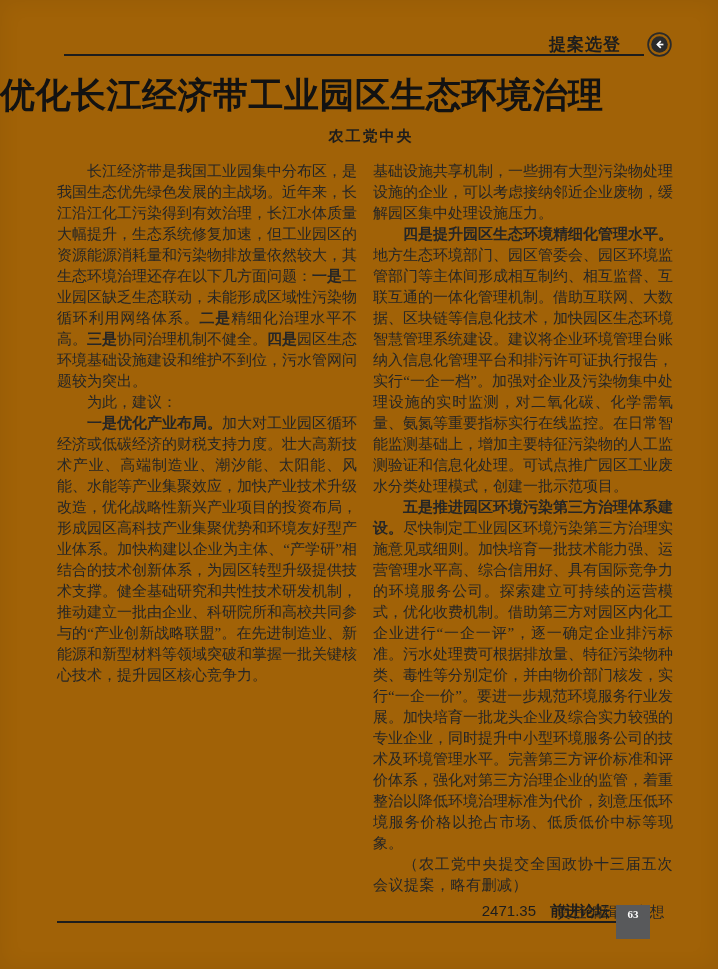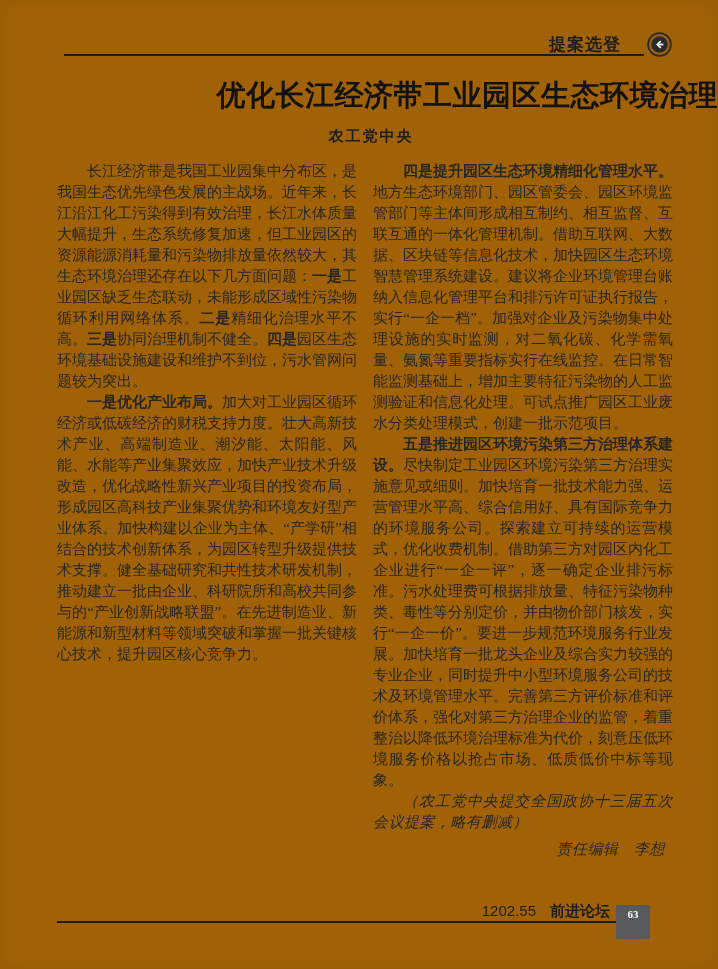--- a/index.html
+++ b/index.html
@@ -26,23 +26,23 @@
     letter-spacing:1px;
   }
   .header-icon {
     position:absolute; top:32px; right:46px;
     width:25px; height:25px;
   }
 
   
   .title {
     position:absolute; top:74px; left:0; width:100%;
-    text-align:right;
+    text-align:left;
     font-family:"Liberation Sans", sans-serif;
-    font-size:29px; font-weight:700; color:#121212;
+    font-size:35px; font-weight:700; color:#121212;
     letter-spacing:0.5px; line-height:42px;
   }
   .author {
     position:absolute; top:127px; left:12px; width:100%;
     text-align:center;
     font-family:"Liberation Sans", sans-serif;
     font-size:15px; font-weight:700; color:#1d1d1d;
     letter-spacing:2px;
   }
 
@@ -57,21 +57,20 @@
     text-align:justify;
     text-justify:inter-ideograph;
   }
   .col p { margin:0; }
   .para.indent { text-indent:2em; }
   .para .run-b {
     font-weight:700;
     font-family:Liberation Serif, serif;
   }
   .para.note {
-    font-style:italic;
     letter-spacing:0.5px;
   }
   .para.right { text-align:right; padding-right:8px; }
   .para.editor { margin-top:6px; }
 
   
   .footer-line {
     position:absolute; top:921px; left:57px; width:593px;
     height:1.5px; background:#1d1d1d;
   }
@@ -106,29 +105,31 @@
       <line x1="10.6" y1="12.5" x2="16.4" y2="12.5" stroke="#ffffff" stroke-width="1.7"></line>
     </svg>
   </div>
 
   <div class="title">优化长江经济带工业园区生态环境治理</div>
   <div class="author">农工党中央</div>
 
   <div class="body-cols">
     <div class="col">
         <p class="para indent"><span class="run">长江经济带是我国工业园集中分布区，是我国生态优先绿色发展的主战场。近年来，长江沿江化工污染得到有效治理，长江水体质量大幅提升，生态系统修复加速，但工业园区的资源能源消耗量和污染物排放量依然较大，其生态环境治理还存在以下几方面问题：</span><span class="run-b">一是</span><span class="run">工业园区缺乏生态联动，未能形成区域性污染物循环利用网络体系。</span><span class="run-b">二是</span><span class="run">精细化治理水平不高。</span><span class="run-b">三是</span><span class="run">协同治理机制不健全。</span><span class="run-b">四是</span><span class="run">园区生态环境基础设施建设和维护不到位，污水管网问题较为突出。</span></p>
+        <p class="para indent"><span class="run">为此，建议：</span></p>
         <p class="para indent"><span class="run-b">一是优化产业布局。</span><span class="run">加大对工业园区循环经济或低碳经济的财税支持力度。壮大高新技术产业、高端制造业、潮汐能、太阳能、风能、水能等产业集聚效应，加快产业技术升级改造，优化战略性新兴产业项目的投资布局，形成园区高科技产业集聚优势和环境友好型产业体系。加快构建以企业为主体、“产学研”相结合的技术创新体系，为园区转型升级提供技术支撑。健全基础研究和共性技术研发机制，推动建立一批由企业、科研院所和高校共同参与的“产业创新战略联盟”。在先进制造业、新能源和新型材料等领域突破和掌握一批关键核心技术，提升园区核心竞争力。</span></p>
       </div>
     <div class="col">
+        <p class="para"><span class="run">基础设施共享机制，一些拥有大型污染物处理设施的企业，可以考虑接纳邻近企业废物，缓解园区集中处理设施压力。</span></p>
         <p class="para indent"><span class="run-b">四是提升园区生态环境精细化管理水平。</span><span class="run">地方生态环境部门、园区管委会、园区环境监管部门等主体间形成相互制约、相互监督、互联互通的一体化管理机制。借助互联网、大数据、区块链等信息化技术，加快园区生态环境智慧管理系统建设。建议将企业环境管理台账纳入信息化管理平台和排污许可证执行报告，实行“一企一档”。加强对企业及污染物集中处理设施的实时监测，对二氧化碳、化学需氧量、氨氮等重要指标实行在线监控。在日常智能监测基础上，增加主要特征污染物的人工监测验证和信息化处理。可试点推广园区工业废水分类处理模式，创建一批示范项目。</span></p>
         <p class="para indent"><span class="run-b">五是推进园区环境污染第三方治理体系建设。</span><span class="run">尽快制定工业园区环境污染第三方治理实施意见或细则。加快培育一批技术能力强、运营管理水平高、综合信用好、具有国际竞争力的环境服务公司。探索建立可持续的运营模式，优化收费机制。借助第三方对园区内化工企业进行“一企一评”，逐一确定企业排污标准。污水处理费可根据排放量、特征污染物种类、毒性等分别定价，并由物价部门核发，实行“一企一价”。要进一步规范环境服务行业发展。加快培育一批龙头企业及综合实力较强的专业企业，同时提升中小型环境服务公司的技术及环境管理水平。完善第三方评价标准和评价体系，强化对第三方治理企业的监管，着重整治以降低环境治理标准为代价，刻意压低环境服务价格以抢占市场、低质低价中标等现象。</span></p>
         <p class="para indent note"><span class="run">（农工党中央提交全国政协十三届五次会议提案，略有删减）</span></p>
         <p class="para note right editor"><span class="run">责任编辑　李想</span></p>
       </div>
   </div>
 
   <div class="footer-line"></div>
   <div class="footer-text">
-    <span class="issue">1202.55</span><span class="journal">前进论坛</span>
+    <span class="issue">2471.35</span><span class="journal">前进论坛</span>
   </div>
   <div class="page-badge">63</div>
 
 </div>
 
 </body></html>

